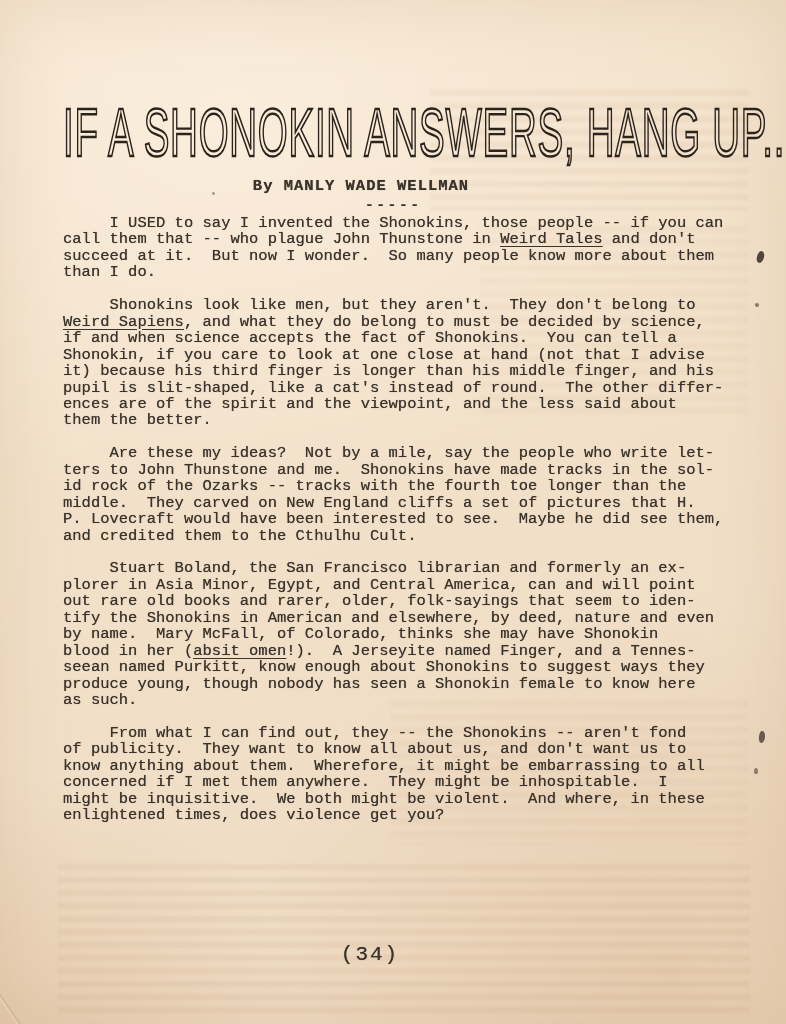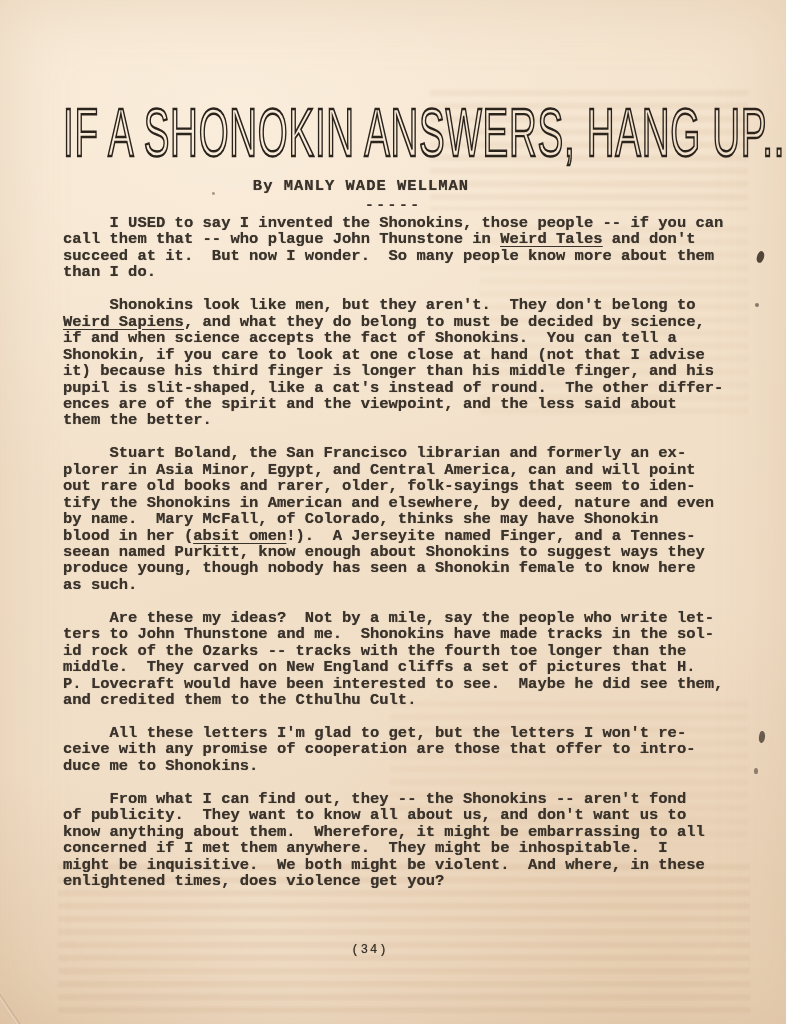--- a/index.html
+++ b/index.html
@@ -65,26 +65,26 @@
     text-align: center;
     font-size: 15.5px; font-weight: 700; letter-spacing: 2px;
     color: var(--ink);
   }
   .article {
     position: absolute; left: 63px; top: 215px; width: 670px;
     font-size: 15.5px; line-height: 16.45px;
     color: var(--ink);
     text-shadow: 0 0 0.7px rgba(58,50,42,0.75);
   }
-  .para { white-space: pre; margin: 0 0 16.45px 0; font-weight: bold; }
+  .para { white-space: pre; margin: 0 0 16.45px 0; }
   .para .u { text-decoration: underline; text-underline-offset: 3px; }
   .page-number {
     position: absolute; left: 0; top: 943px; width: 740px;
     text-align: center;
-    font-size: 12px; letter-spacing: 2px;
+    font-size: 21px; letter-spacing: 2px;
     color: var(--ink);
     text-shadow: 0 0 0.7px rgba(58,50,42,0.75);
   }
   .speck { position: absolute; background: #52453a; border-radius: 45% 55% 50% 50%; }
   .speck.s1 { left: 757px; top: 251px; width: 7px;  height: 12px; transform: rotate(18deg); }
   .speck.s2 { left: 755px; top: 303px; width: 4px;  height: 4px;  opacity: .65; }
   .speck.s3 { left: 759px; top: 731px; width: 6px;  height: 12px; transform: rotate(8deg); opacity: .85; }
   .speck.s4 { left: 754px; top: 768px; width: 4px;  height: 6px;  opacity: .6; }
   .speck.s5 { left: 212px; top: 192px; width: 3px;  height: 3px;  opacity: .5; }
 </style>
@@ -108,38 +108,35 @@
 succeed at it.  But now I wonder.  So many people know more about them
 than I do.</div>
       <div class="para">     Shonokins look like men, but they aren't.  They don't belong to
 <span class="u">Weird Sapiens</span>, and what they do belong to must be decided by science,
 if and when science accepts the fact of Shonokins.  You can tell a
 Shonokin, if you care to look at one close at hand (not that I advise
 it) because his third finger is longer than his middle finger, and his
 pupil is slit-shaped, like a cat's instead of round.  The other differ-
 ences are of the spirit and the viewpoint, and the less said about
 them the better.</div>
+      <div class="para">     Are these my ideas?  Not by a mile, say the people who write let-
+ters to John Thunstone and me.  Shonokins have made tracks in the sol-
+id rock of the Ozarks -- tracks with the fourth toe longer than the
+middle.  They carved on New England cliffs a set of pictures that H.
+P. Lovecraft would have been interested to see.  Maybe he did see them,
+and credited them to the Cthulhu Cult.</div>
       <div class="para">     Stuart Boland, the San Francisco librarian and formerly an ex-
 plorer in Asia Minor, Egypt, and Central America, can and will point
 out rare old books and rarer, older, folk-sayings that seem to iden-
 tify the Shonokins in American and elsewhere, by deed, nature and even
 by name.  Mary McFall, of Colorado, thinks she may have Shonokin
 blood in her (<span class="u">absit omen</span>!).  A Jerseyite named Finger, and a Tennes-
 seean named Purkitt, know enough about Shonokins to suggest ways they
 produce young, though nobody has seen a Shonokin female to know here
 as such.</div>
-      <div class="para">     Are these my ideas?  Not by a mile, say the people who write let-
-ters to John Thunstone and me.  Shonokins have made tracks in the sol-
-id rock of the Ozarks -- tracks with the fourth toe longer than the
-middle.  They carved on New England cliffs a set of pictures that H.
-P. Lovecraft would have been interested to see.  Maybe he did see them,
-and credited them to the Cthulhu Cult.</div>
-      <div class="para">     All these letters I'm glad to get, but the letters I won't re-
-ceive with any promise of cooperation are those that offer to intro-
-duce me to Shonokins.</div>
       <div class="para">     From what I can find out, they -- the Shonokins -- aren't fond
 of publicity.  They want to know all about us, and don't want us to
 know anything about them.  Wherefore, it might be embarrassing to all
 concerned if I met them anywhere.  They might be inhospitable.  I
 might be inquisitive.  We both might be violent.  And where, in these
 enlightened times, does violence get you?</div>
     </div>
 
   <div class="page-number">(34)</div>
 

